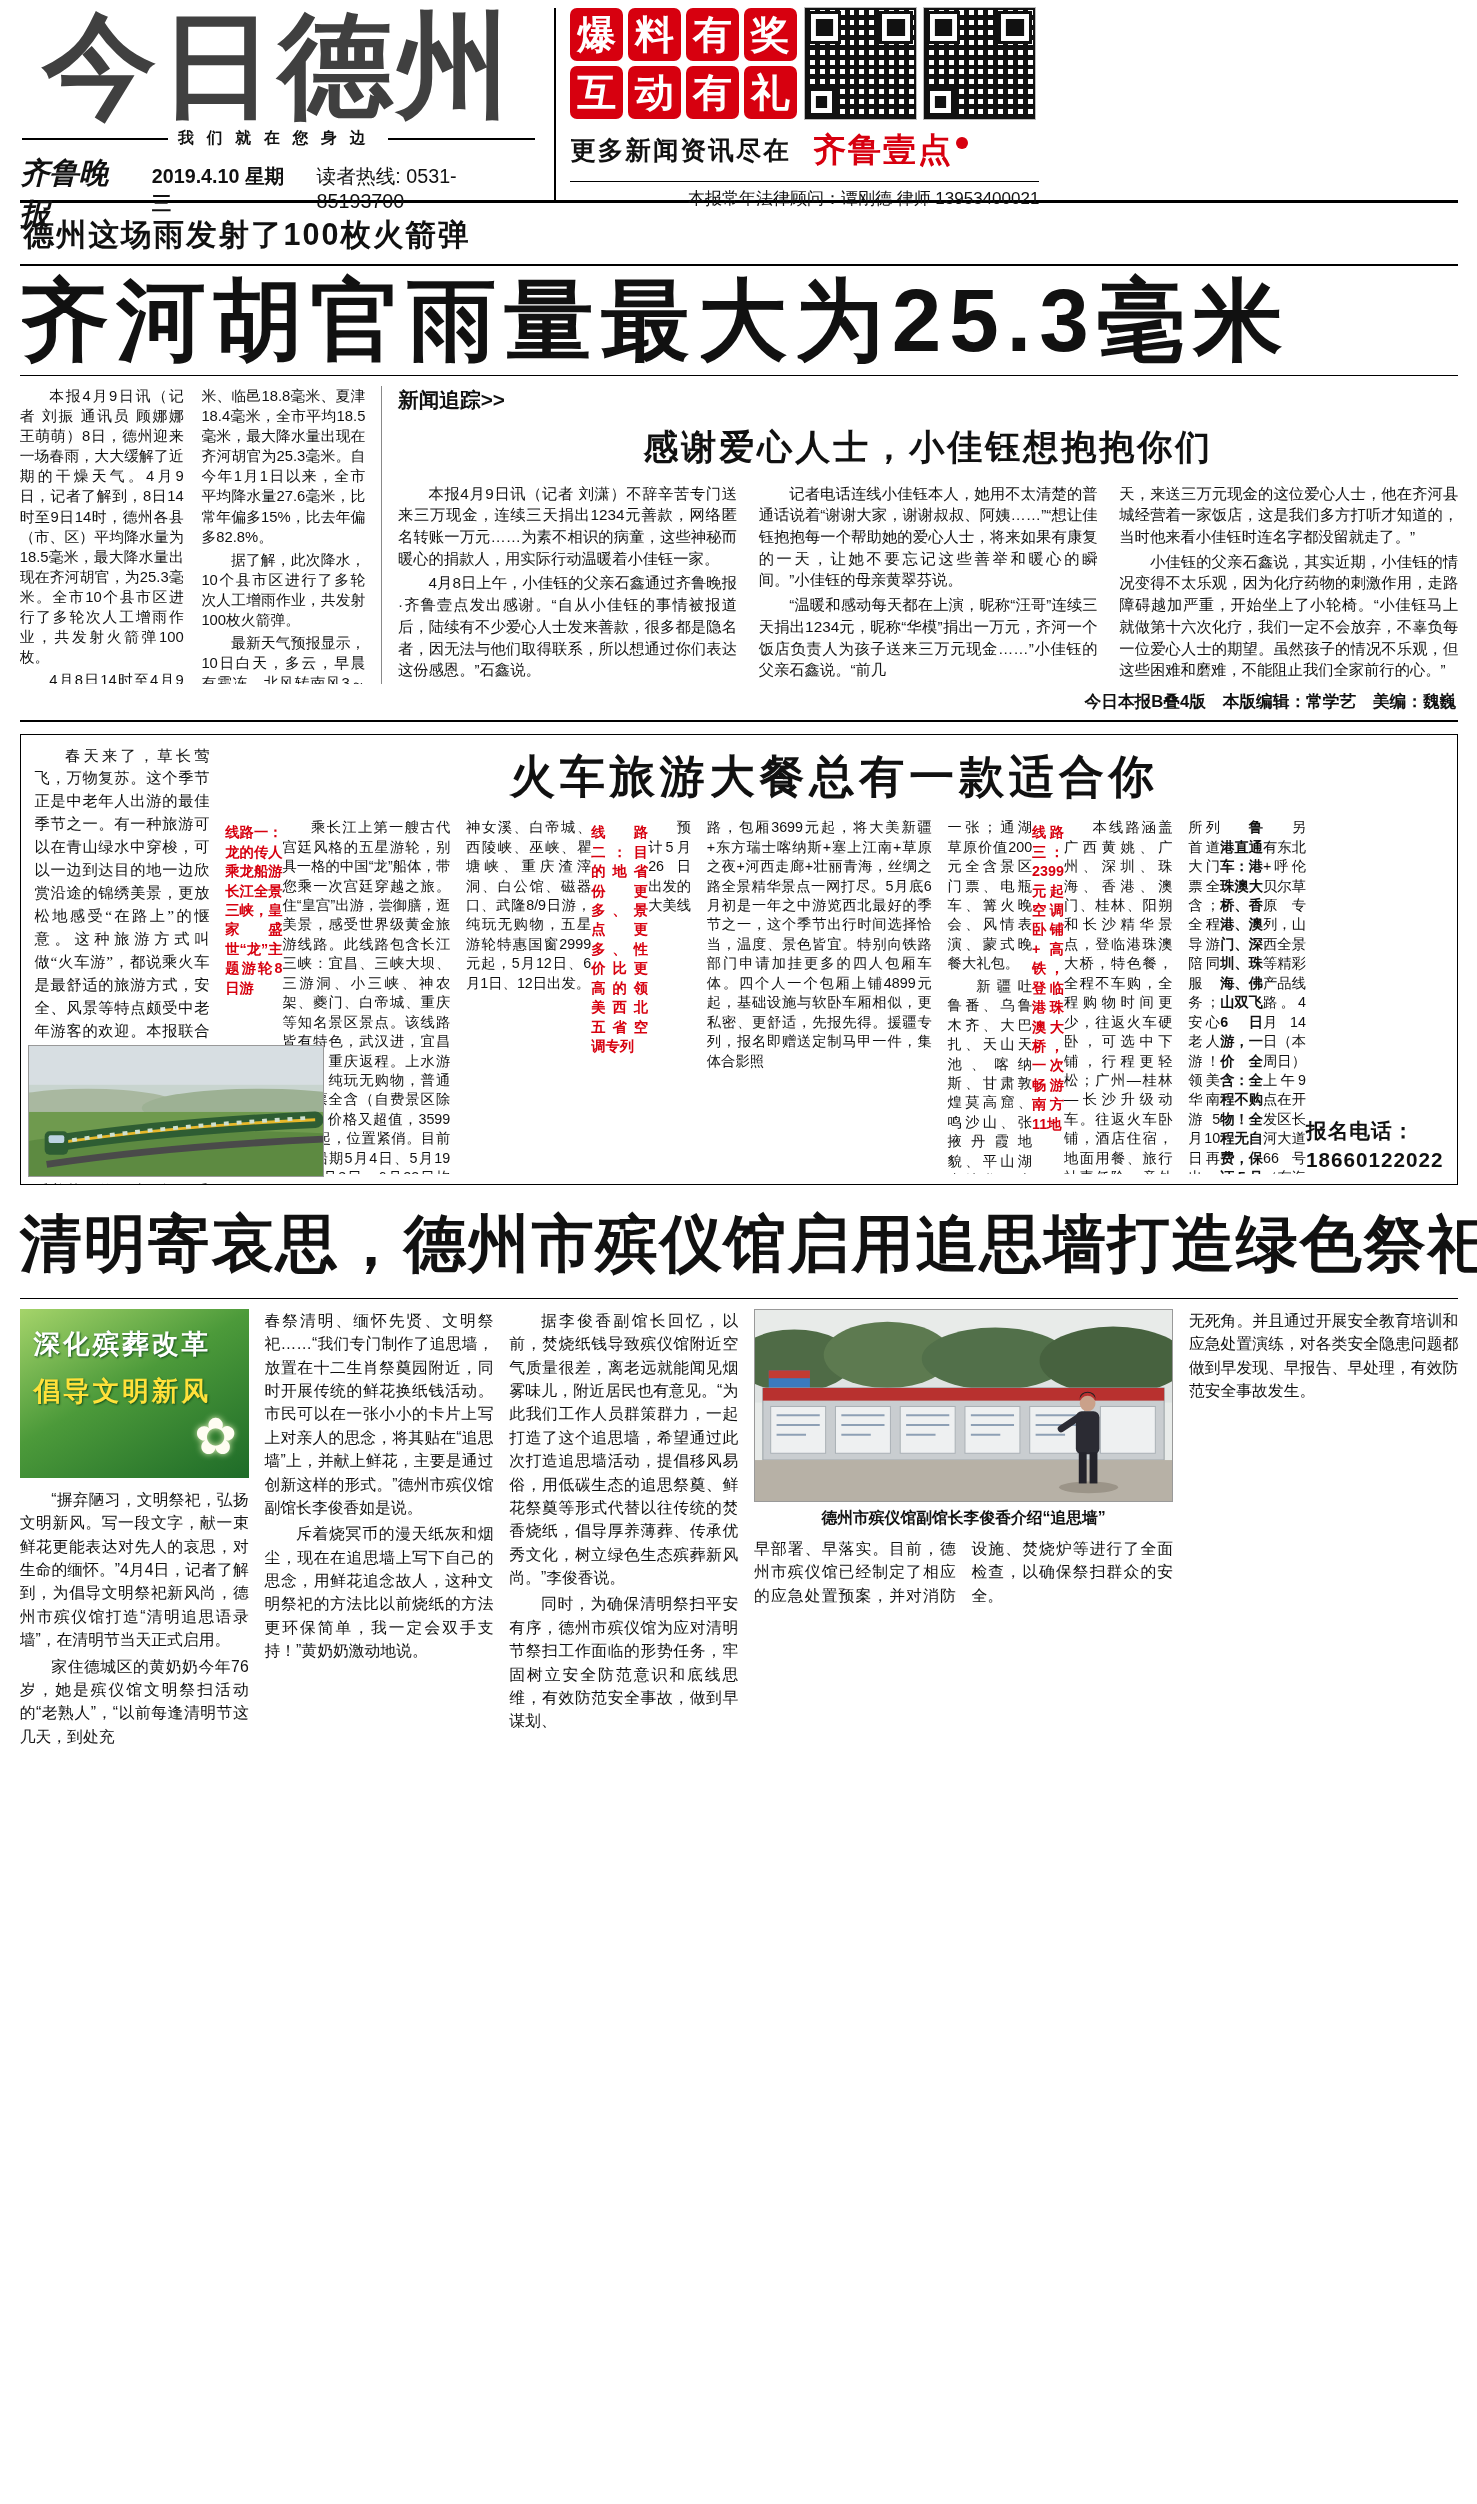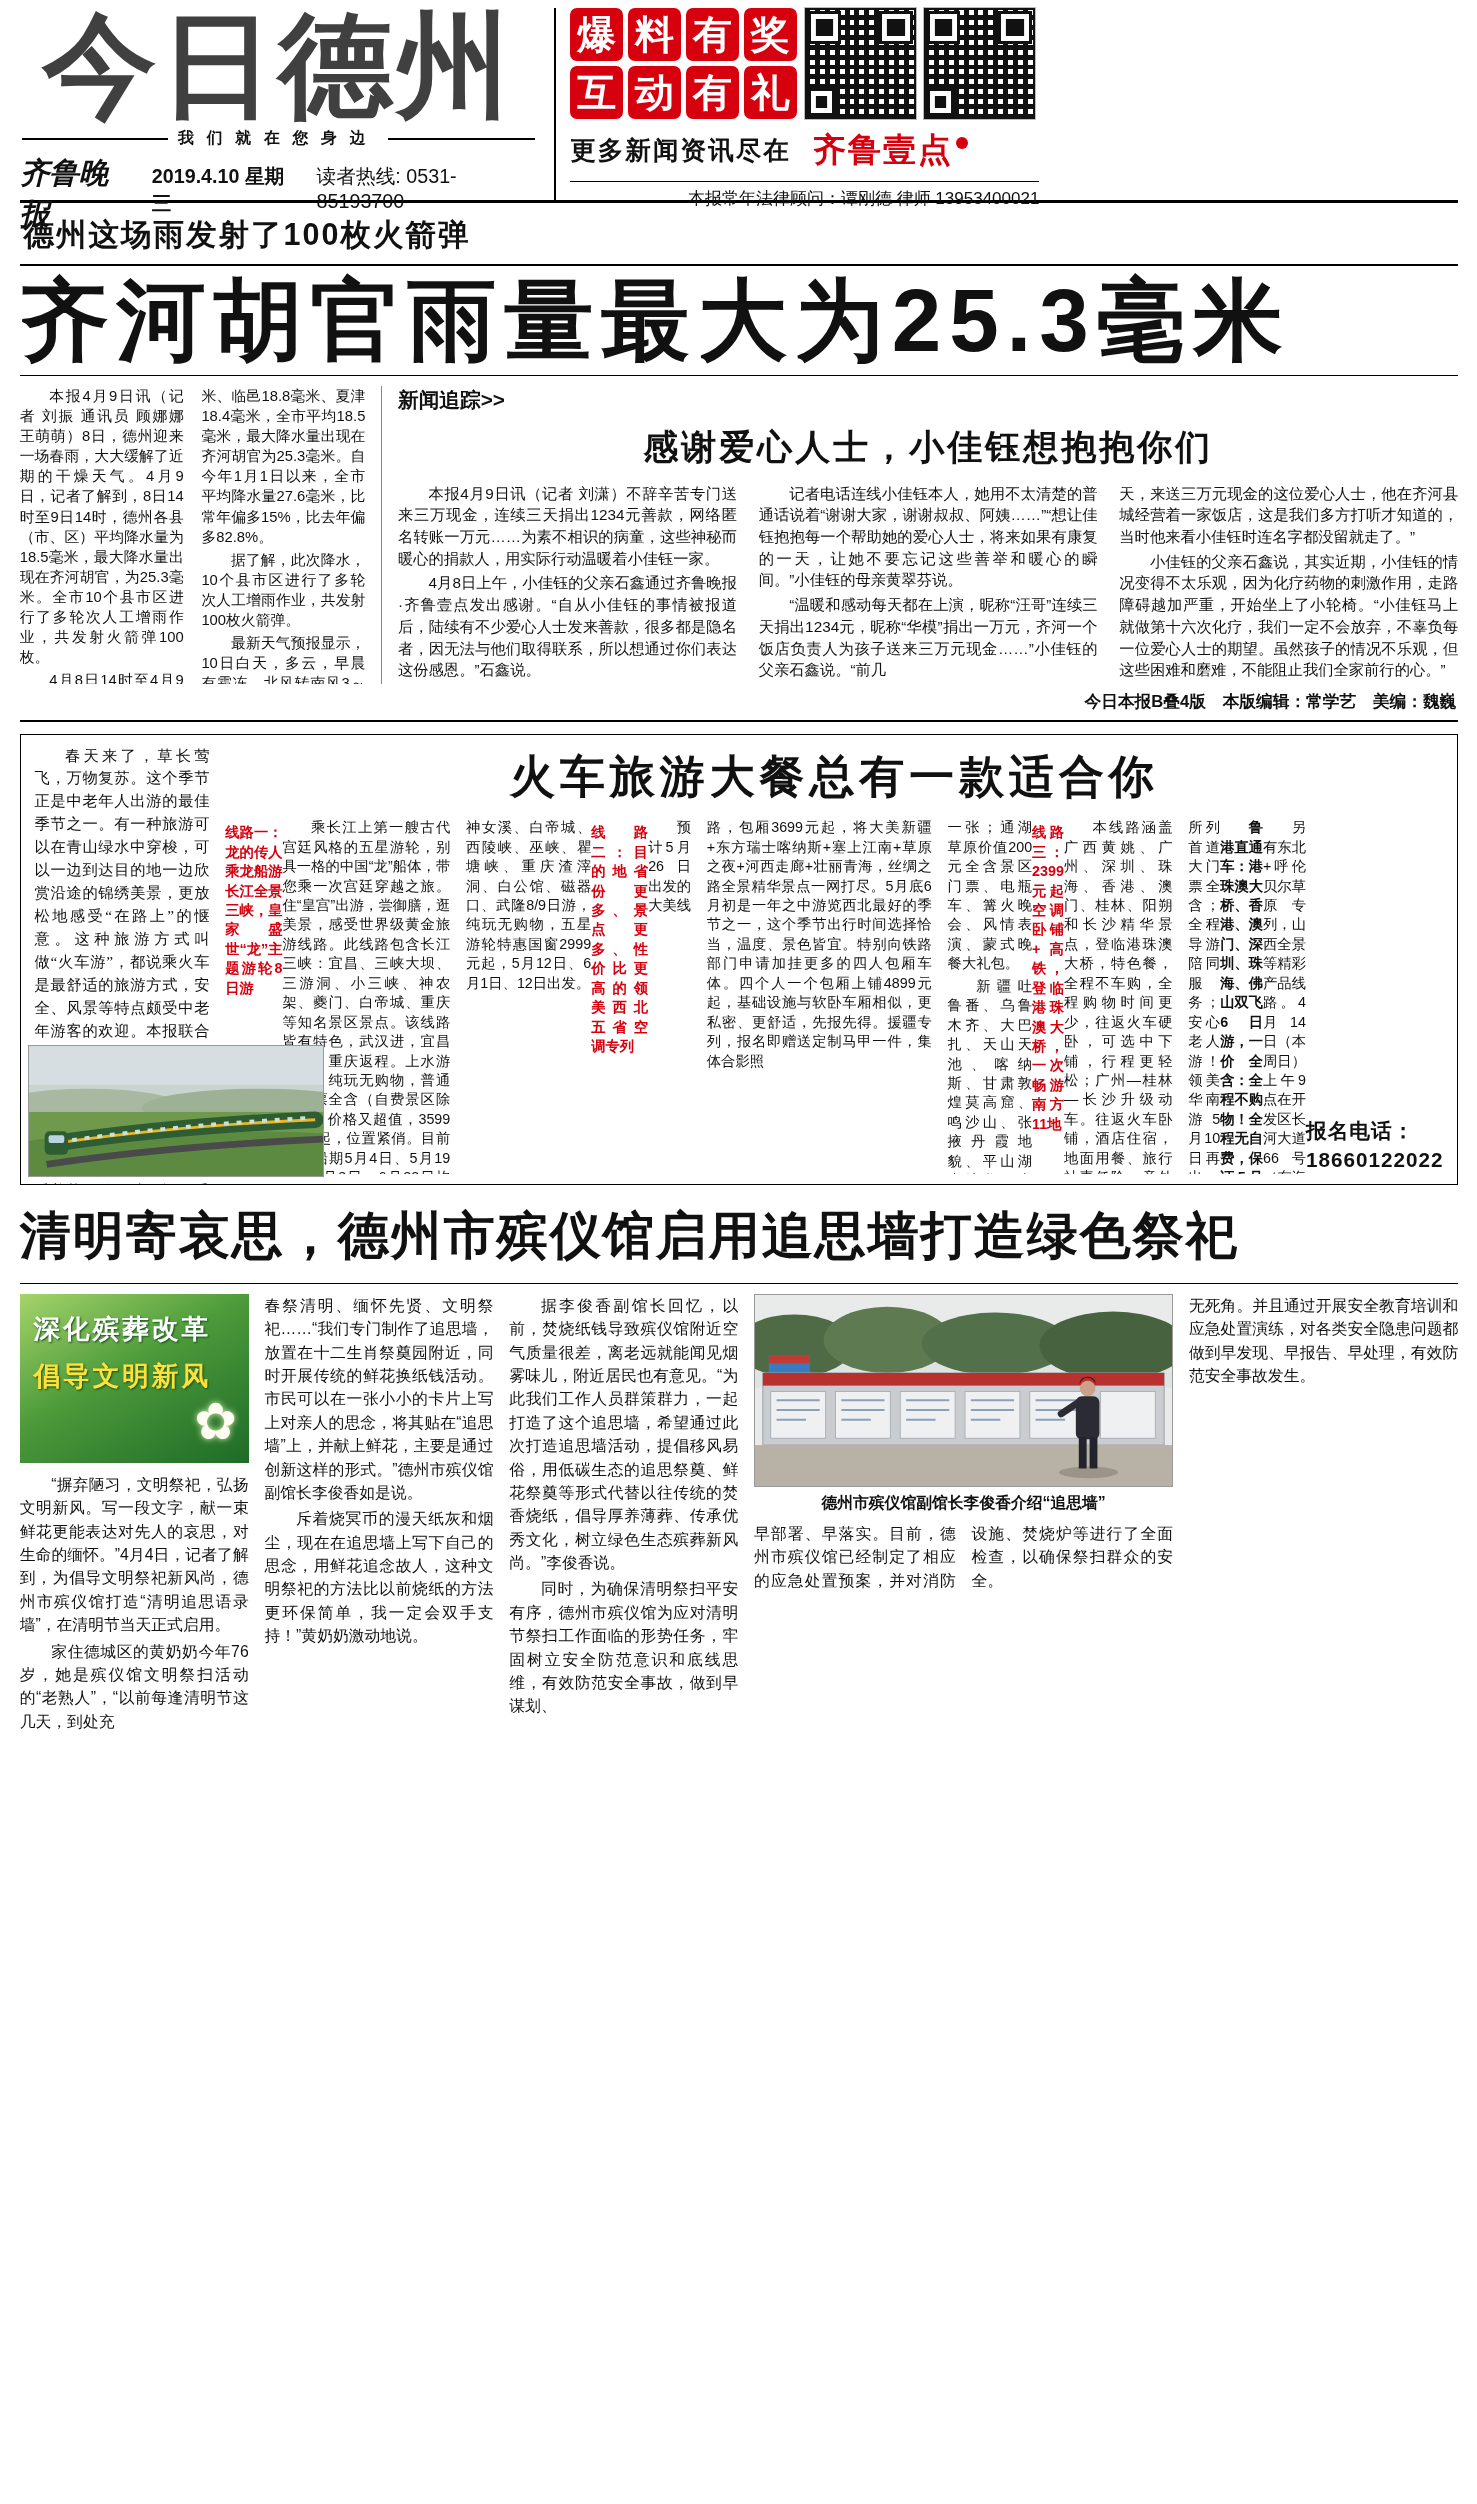--- a/index.html
+++ b/index.html
@@ -73,21 +73,21 @@
   .train-headline { text-align:center; font-size:45px; font-weight:900; letter-spacing:4.9px; margin:2px 0 11.8px; }
   .train-cols { flex:1; display:flex; gap:15.8px; overflow:hidden; }
   .t-col { flex:1; font-size:14.3px; line-height:1.36; display:flex; flex-direction:row;justify-content:flex-end; }
   .route-title { color:#d7000f; font-weight:900; margin:4.9px 0; text-align:justify; }
   .lugang { font-weight:900; }
   .lugang p { text-indent:2em; margin:0 0 3px; text-align:justify; }
   .phone { margin-top:auto; font-size:20.7px; font-weight:900; letter-spacing:1px; padding-top:7.9px; }
   .train-photo { position:absolute; left:6.9px; bottom:6.9px; width:296px; height:132px; border:1px solid #999; }
 
   
-  .qm-headline { font-size:51px; font-weight:900; letter-spacing:2px; margin:17.7px 0 9.9px;
+  .qm-headline { font-size:62px; font-weight:900; letter-spacing:2px; margin:17.7px 0 9.9px;
                  border-bottom:1px solid #000; padding-bottom:11.8px; white-space:nowrap; }
   .qm-row { display:flex; gap:15.8px; height:1237px; overflow:hidden; margin-top:5.9px; }
   .qm-col { font-size:15.8px; line-height:1.48; }
   .qm-c1, .qm-c2, .qm-c3 { width:229px; }
   .qm-c4 { width:419px; display:flex; flex-direction:column; }
   .qm-c5 { flex:1; display:flex; flex-direction:column; }
   .poster { position:relative; height:169px; background:linear-gradient(150deg,#a5d46a 0%,#4c9a3a 45%,#1e6b28 100%);
             padding:15.8px 13.8px; margin-bottom:9.9px; overflow:hidden; }
   .poster-l1 { color:#fff; font-weight:900; font-size:26.6px; letter-spacing:3px; text-shadow:1px 1px 2px #14501c; }
   .poster-l2 { color:#ffe13a; font-weight:900; font-size:26.6px; letter-spacing:3px; margin-top:7.9px;

